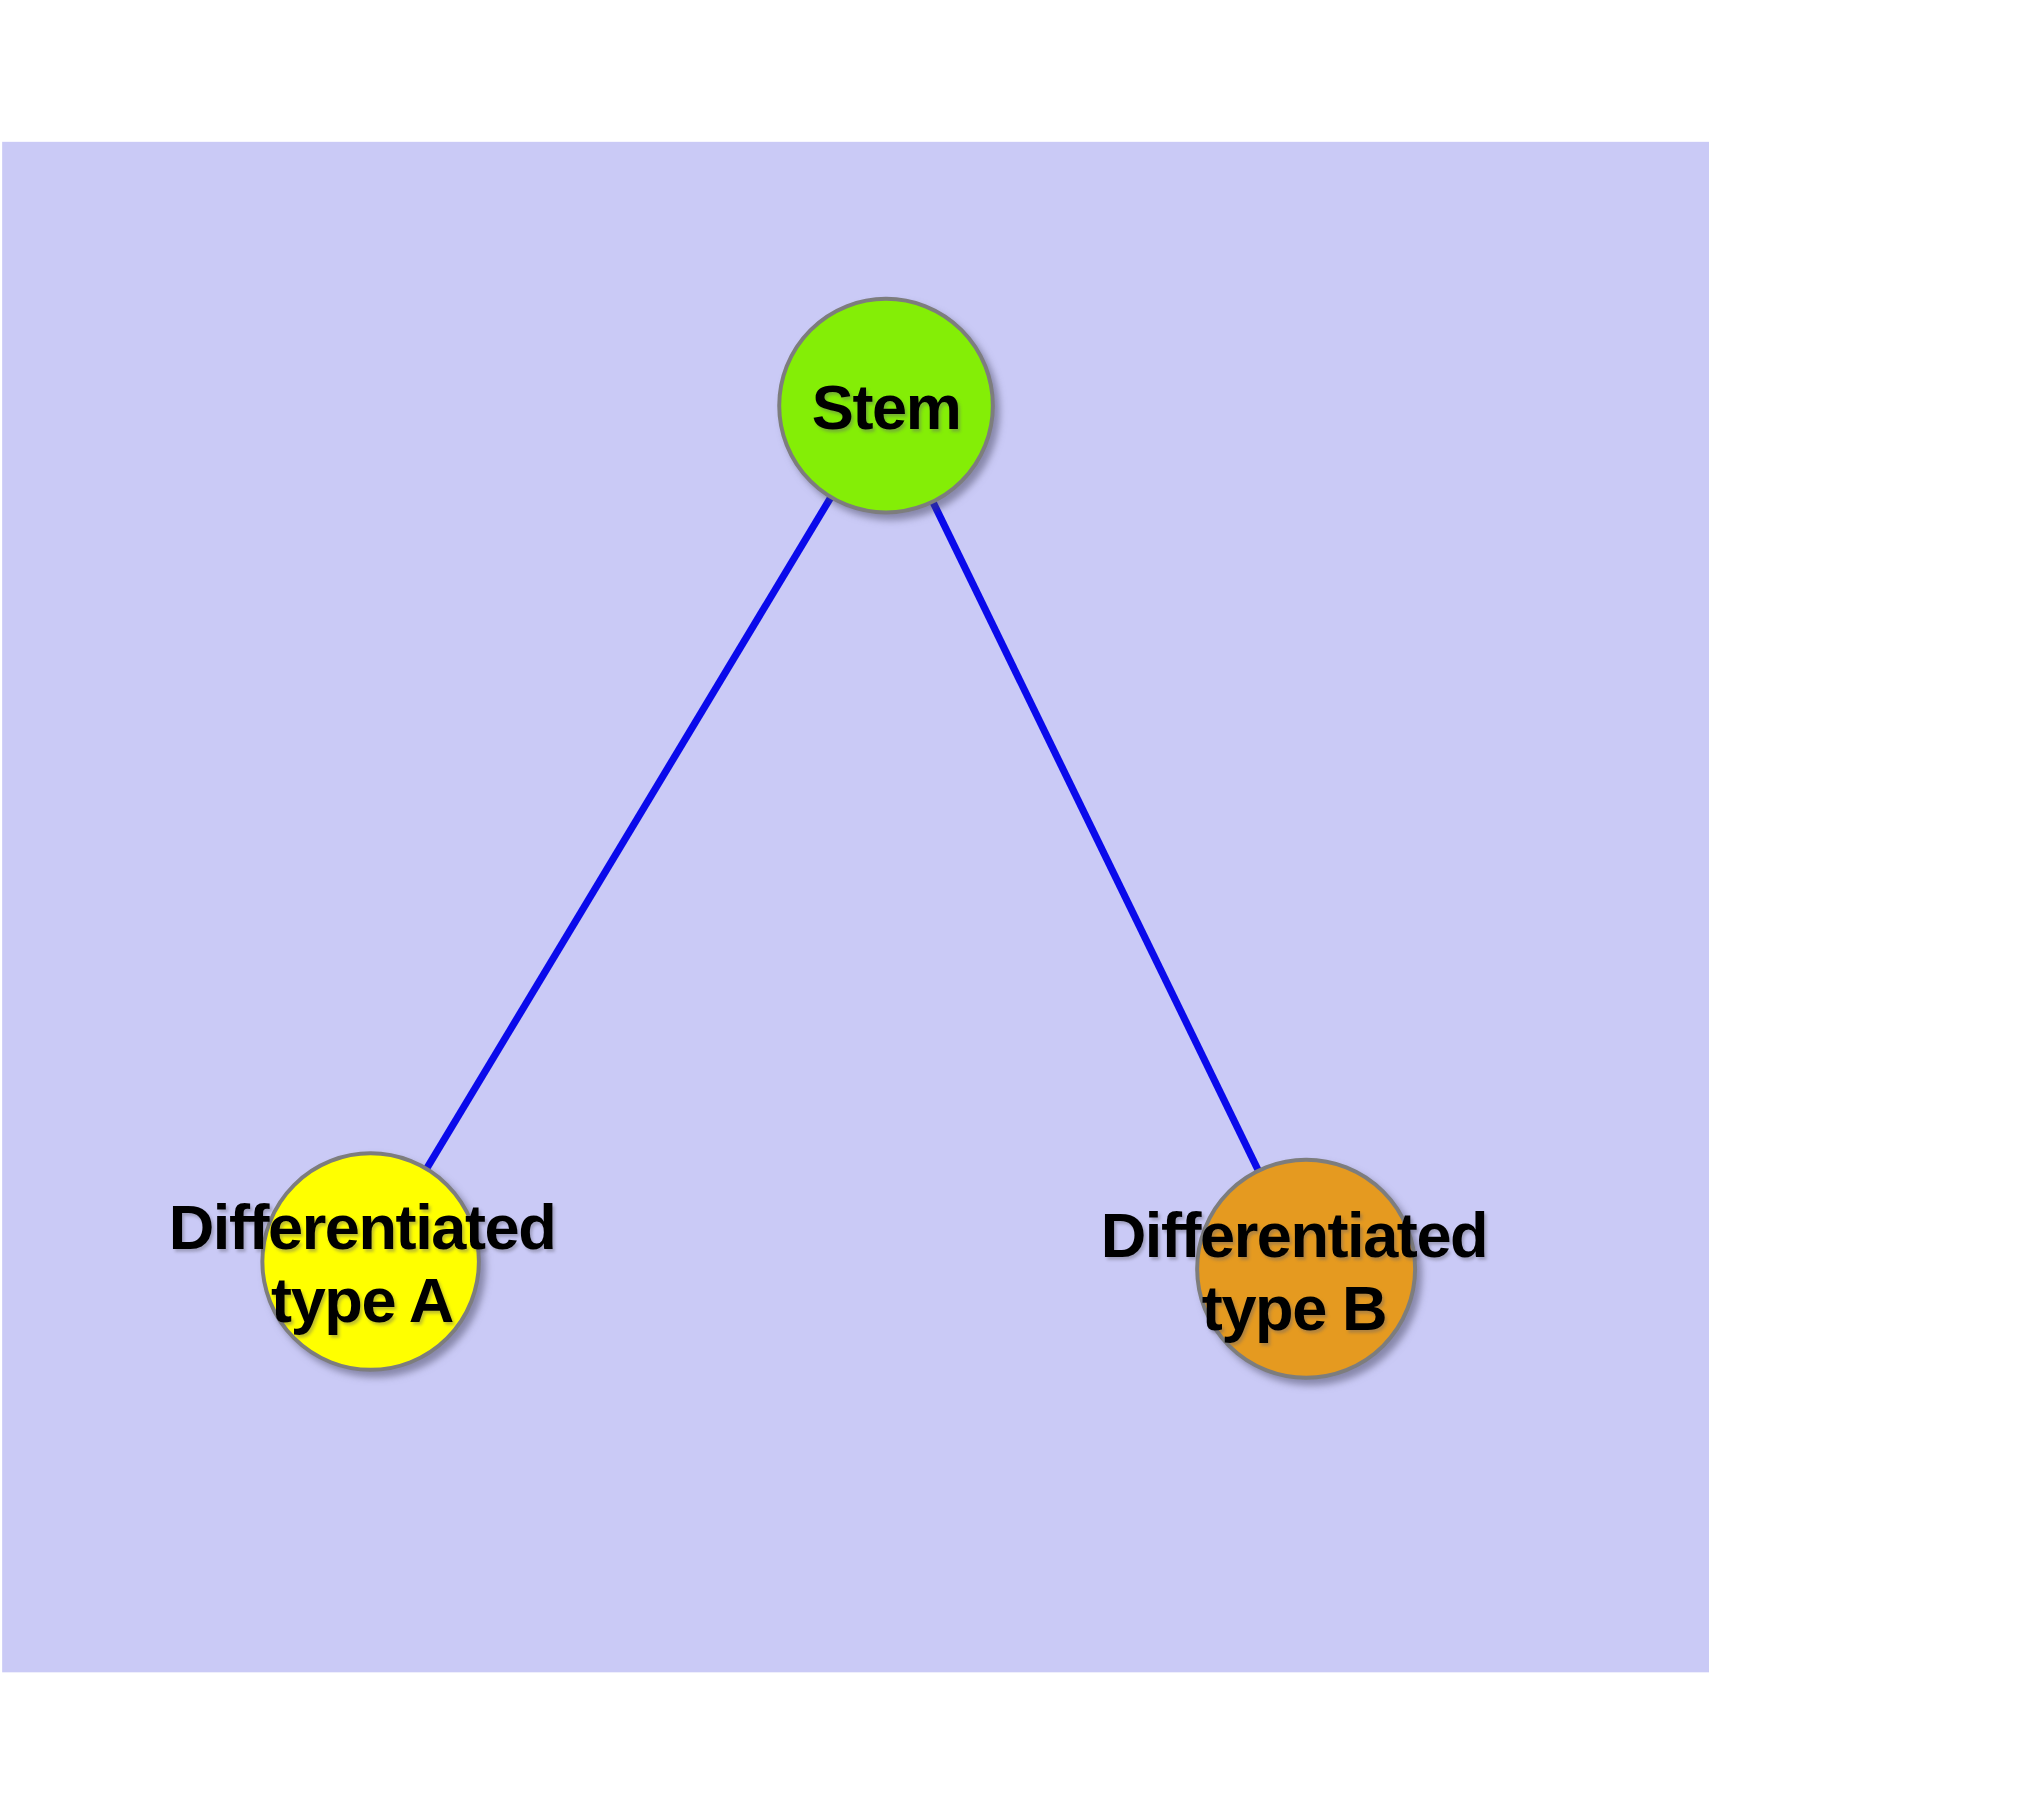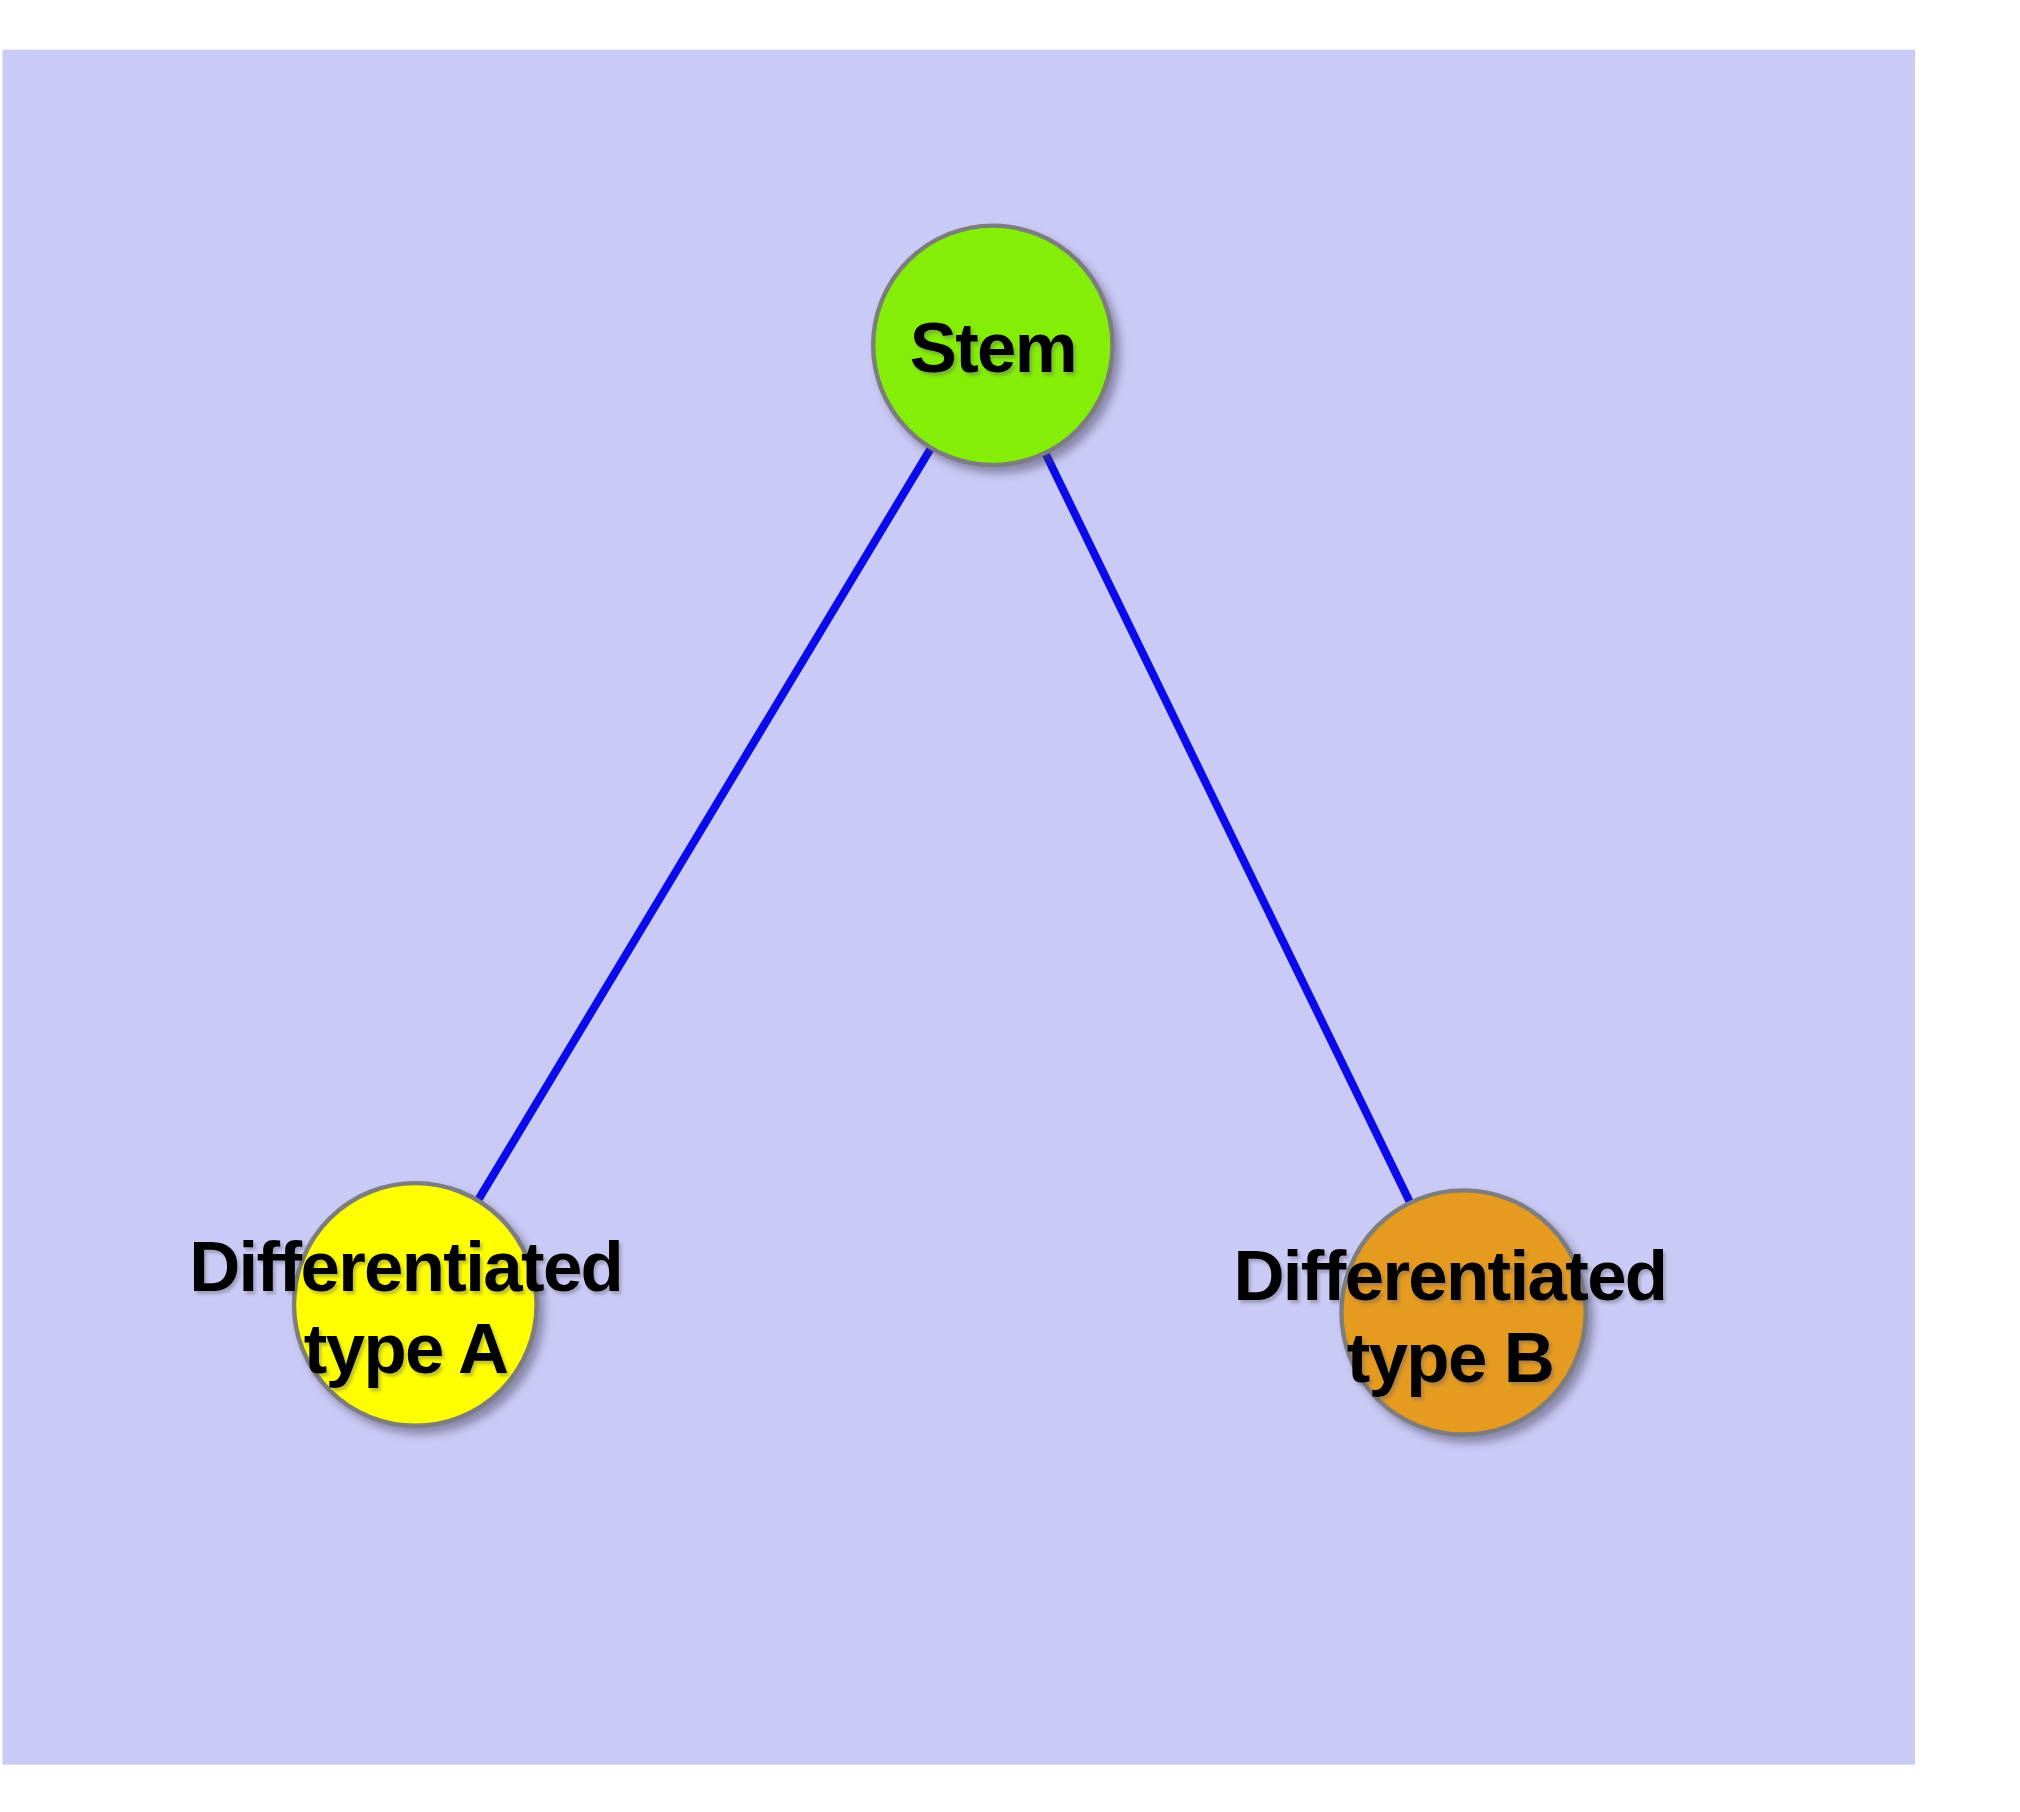--- a/index.html
+++ b/index.html
@@ -1,18 +1,18 @@
 <!DOCTYPE html>
 <html style="font-size:13.6px"><head>
 <meta charset="utf-8">
 <style>
   html, body { margin: 0; padding: 0; background: #ffffff; }
   #stage {
     position: relative;
-    width: 1915px;
+    width: 1709px;
     height: 1812px;
     background: #ffffff;
     overflow: hidden;
     border-radius: 25px;
   }
   svg { display: block; width: 100%; height: 100%; }
   .edge { fill: none; }
   .node {
     filter: drop-shadow(7px 8px 5px rgba(70, 70, 95, 0.50));
   }

